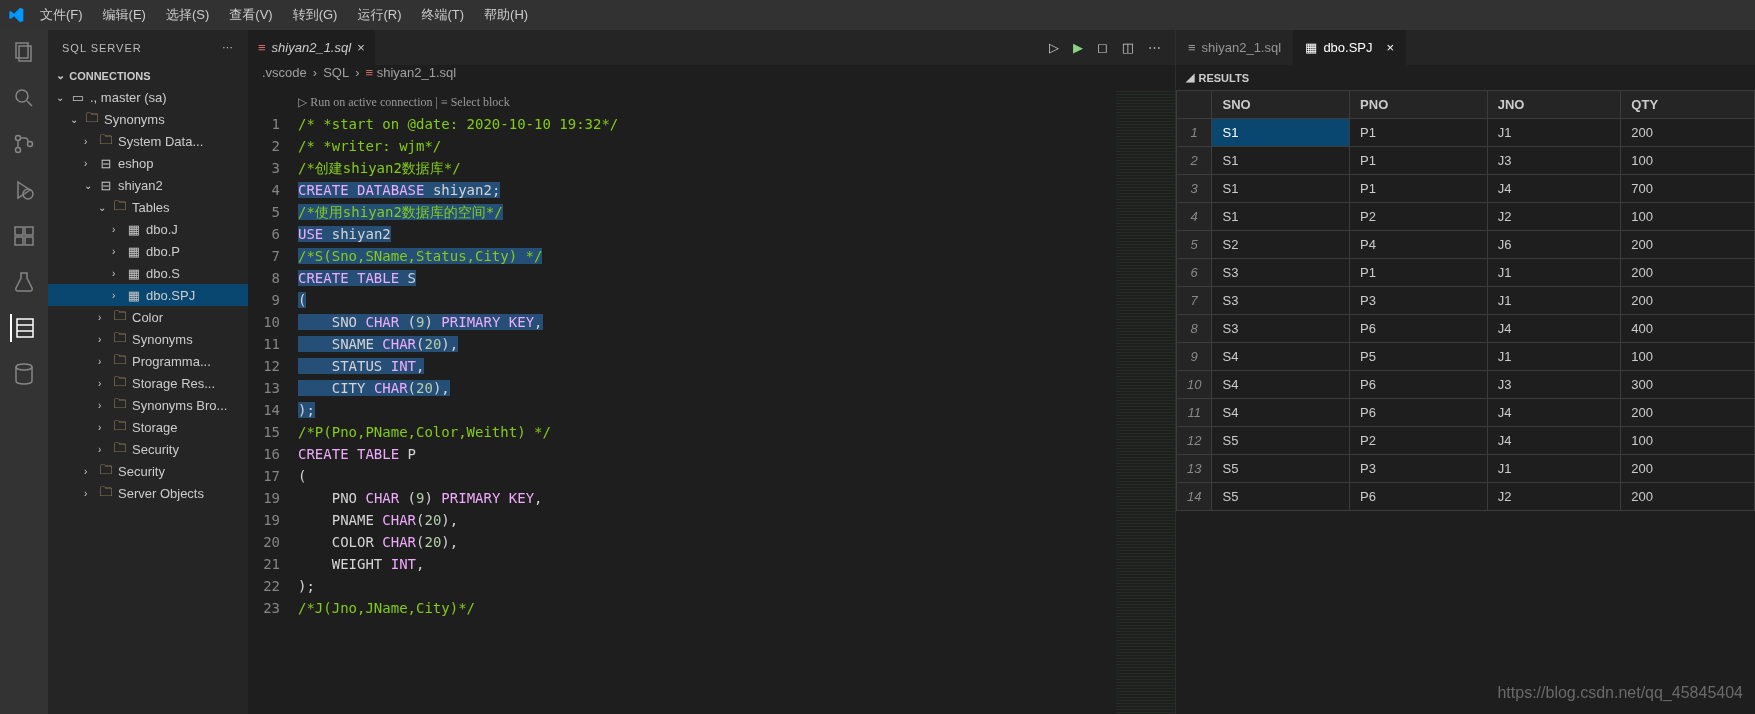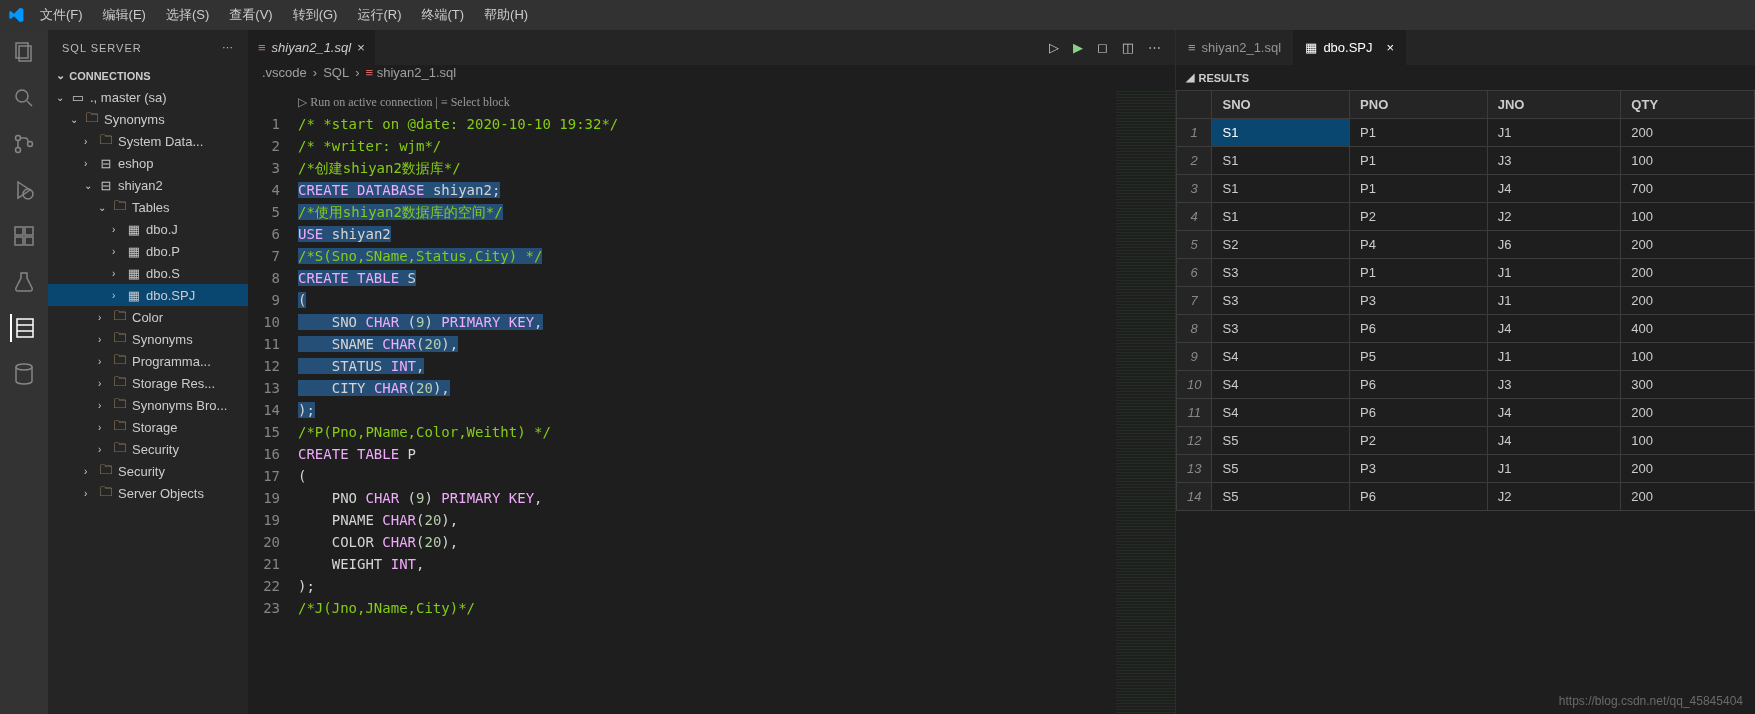--- a/index.html
+++ b/index.html
@@ -42,21 +42,21 @@
 .rtabs { height:35px; background:#252526; display:flex; }
 .rtab { height:35px; display:flex; align-items:center; padding:0 12px; gap:6px; color:#969696; cursor:pointer; }
 .rtab.active { background:#1e1e1e; color:#fff; }
 .results-header { padding:6px 10px; font-size:11px; font-weight:bold; color:#ccc; display:flex; align-items:center; gap:4px; }
 .rtable { flex:1; overflow:auto; }
 .rtable table { border-collapse:collapse; width:100%; font-size:13px; }
 .rtable th,.rtable td { border:1px solid #3c3c3c; padding:6px 10px; text-align:left; color:#ccc; }
 .rtable th { background:#252526; font-weight:bold; }
 .rtable .rownum { text-align:center; color:#888; font-style:italic; width:35px; background:#252526; }
 .rtable td.sel { background:#094771; color:#fff; }
-.watermark { position:absolute; bottom:6px; right:12px; color:#6a6a6a; font-size:12px; }
+.watermark { position:absolute; bottom:12px; right:12px; color:#6a6a6a; font-size:16px; }
 .folder-icon { color:#dcb67a; }
 .db-icon { color:#c5c5c5; }
 .tbl-icon { color:#c5c5c5; }
 .sql-icon { color:#d16969; }
 </style>
 </head>
 <body>
 
 <div class="titlebar">
   <svg class="vscode-icon" viewBox="0 0 24 24">

